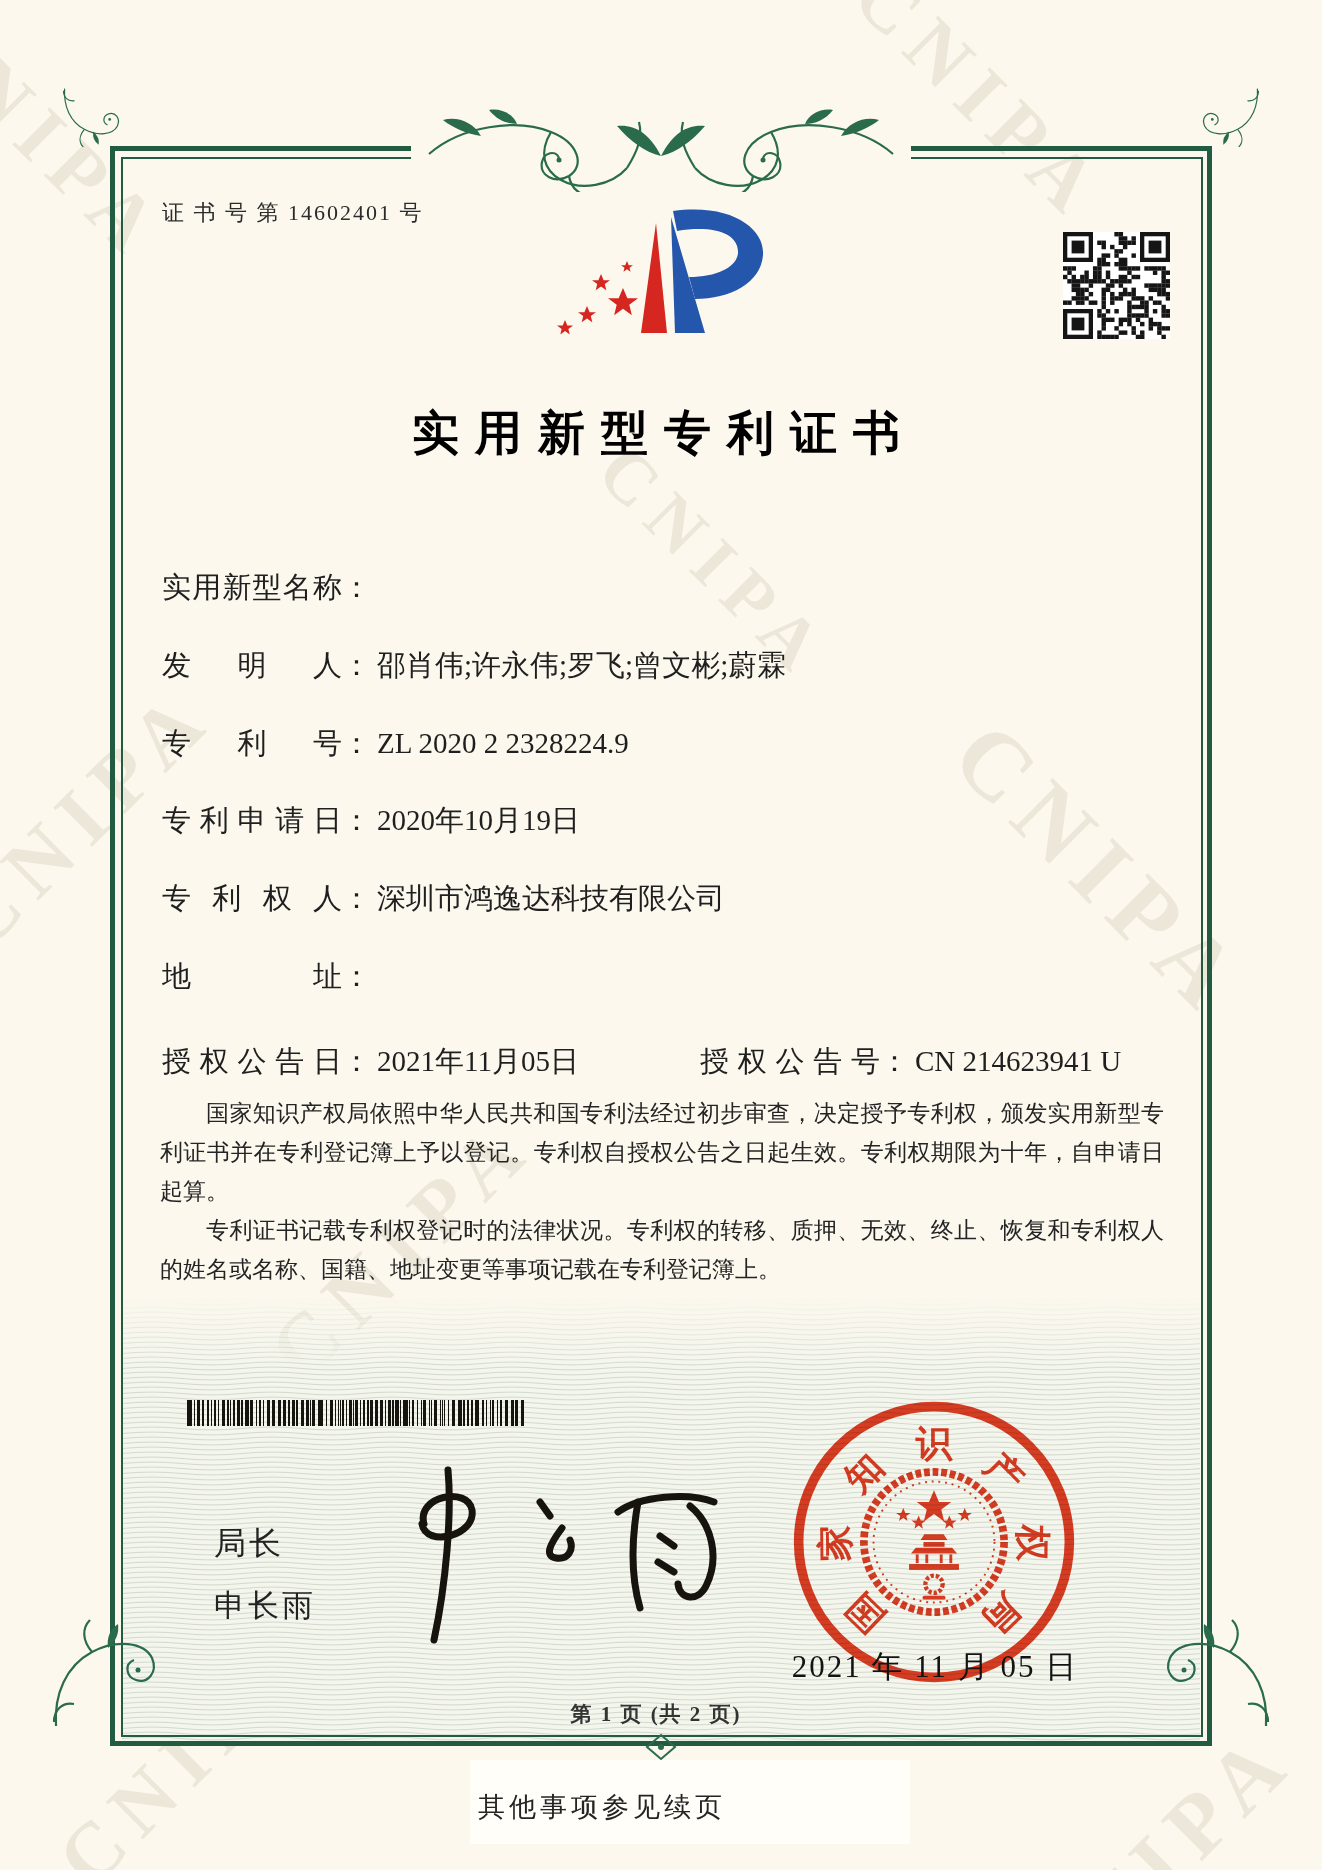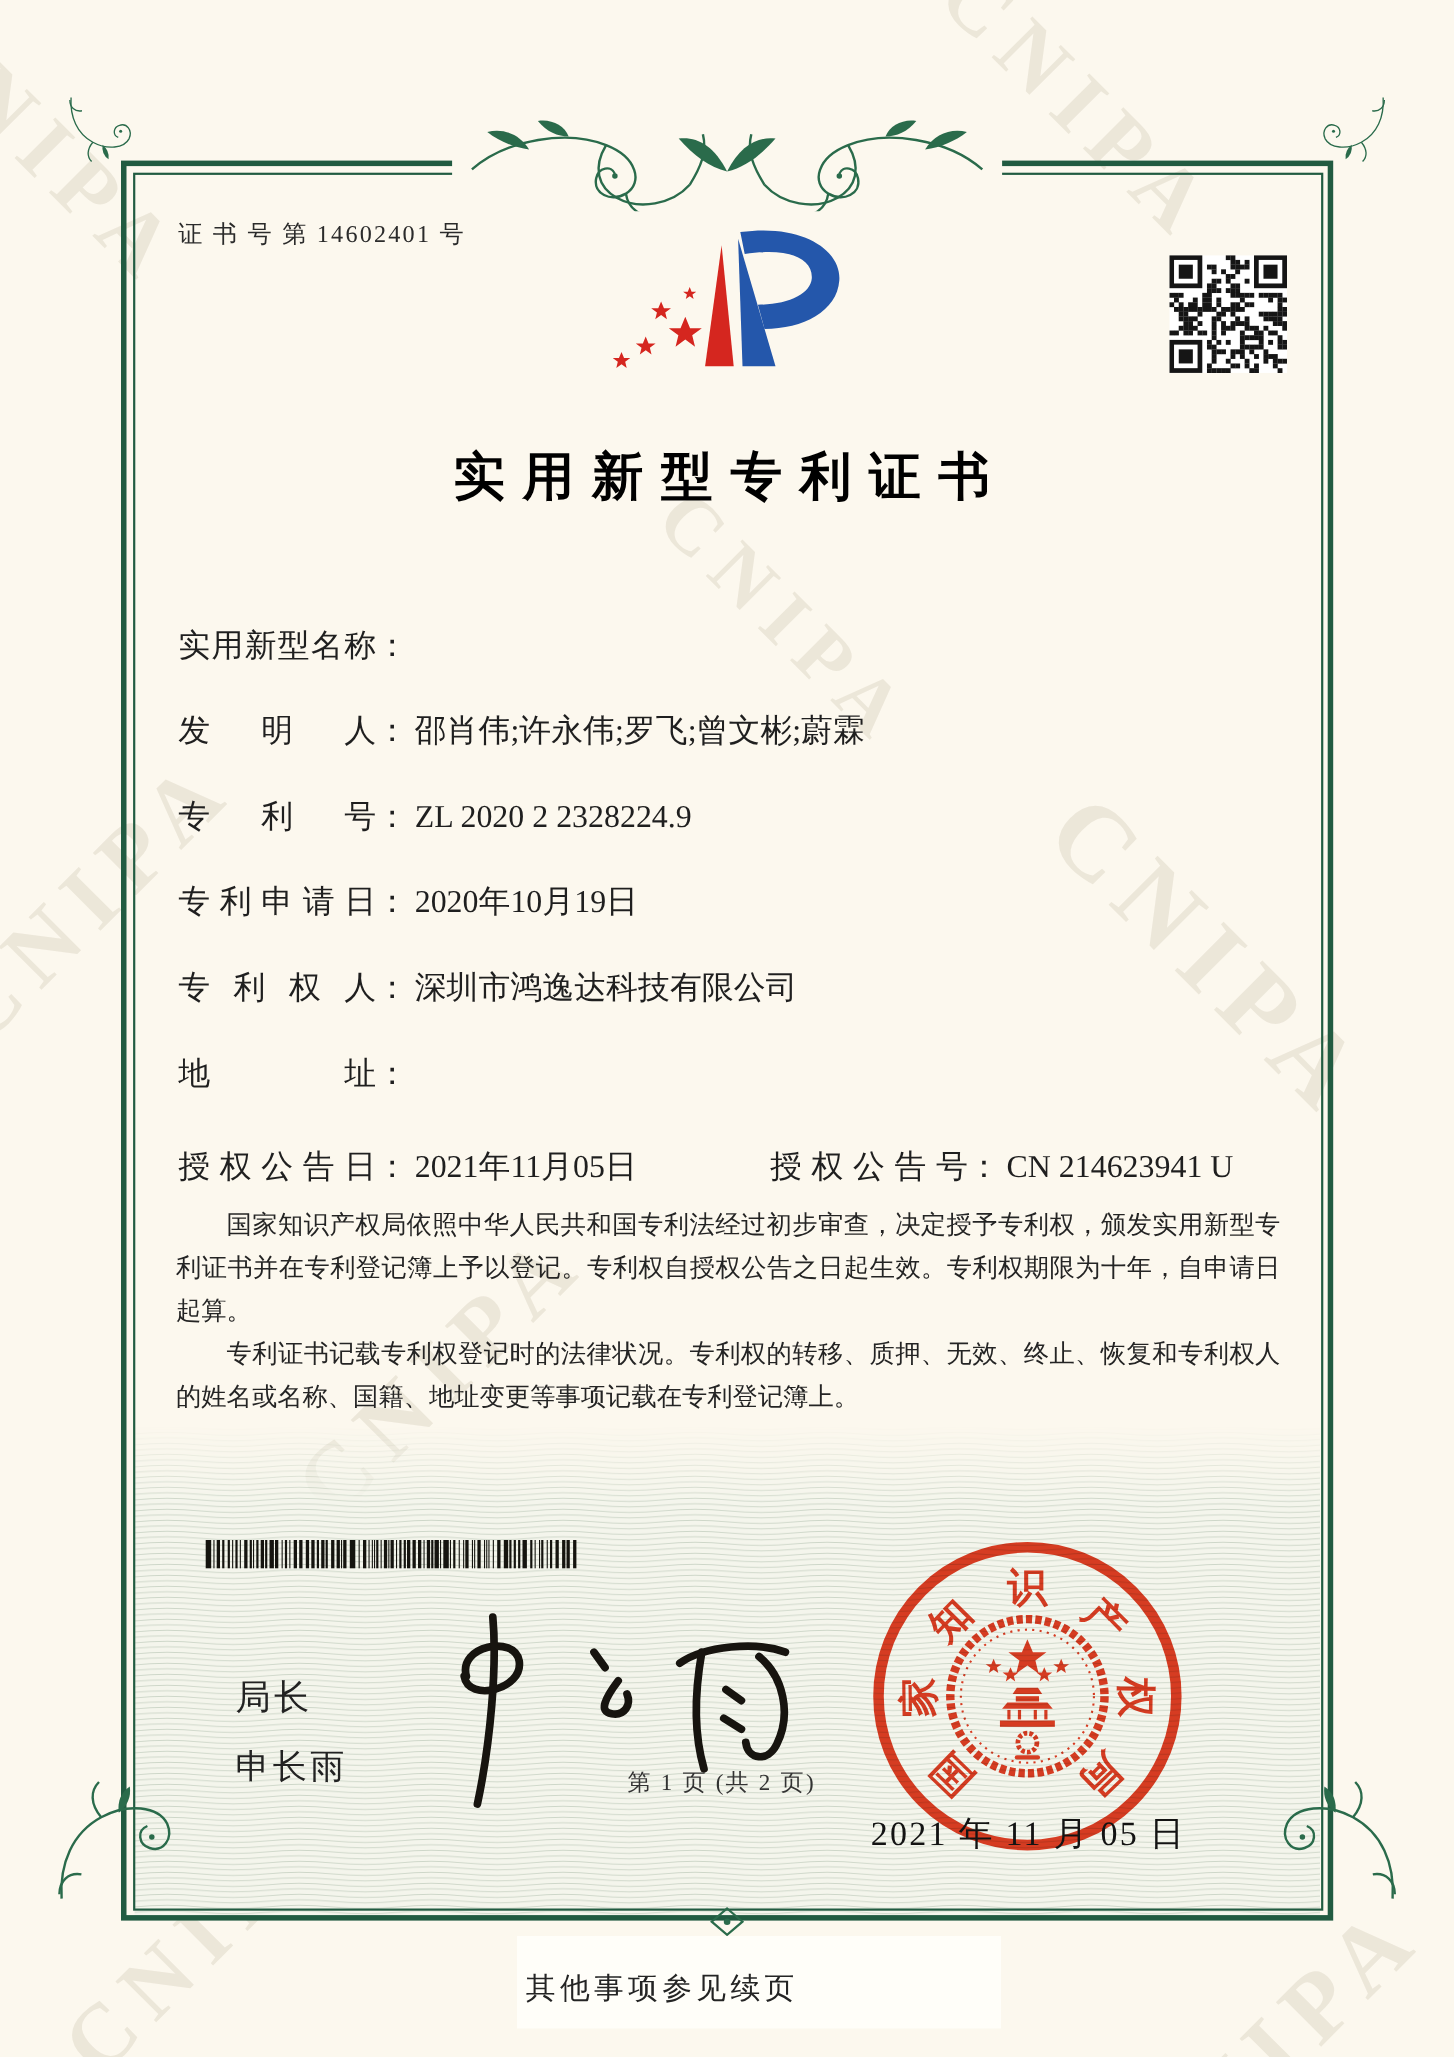--- a/index.html
+++ b/index.html
@@ -52,21 +52,21 @@
   
   .paras{position:absolute; left:160px; top:1094px; width:1004px; font-size:23px; line-height:39px; color:#242424;}
   .paras p{margin:0; text-indent:2em; text-align:justify;}
   
   .barcode{position:absolute; left:185px; top:1400px;}
   .signer-role{position:absolute; left:214px; top:1522px; font-size:32px; font-family:"Liberation Sans","DejaVu Sans",sans-serif; color:#222; letter-spacing:3px;}
   .signer-name{position:absolute; left:214px; top:1585px; font-size:31px; font-family:"Liberation Sans","DejaVu Sans",sans-serif; color:#222; letter-spacing:3px;}
   .autograph{position:absolute; left:372px; top:1462px;}
   .seal{position:absolute; left:790px; top:1398px; mix-blend-mode:multiply; opacity:.95;}
   .seal-date{position:absolute; left:770px; top:1646px; width:330px; text-align:center; font-size:31px; color:#131313; letter-spacing:2px; z-index:5;}
-  .page-indicator{position:absolute; left:110px; top:1606px; width:1092px; text-align:center; font-size:21px; color:#333; letter-spacing:2px;}
+  .page-indicator{position:absolute; left:110px; top:1700px; width:1092px; text-align:center; font-size:21px; color:#333; letter-spacing:2px;font-weight:bold;}
   .note-band{position:absolute; left:470px; top:1760px; width:440px; height:84px; background:#fffef9;}
   .continuation-note{position:absolute; left:0; top:1789px; width:1204px; text-align:center; font-size:27px; color:#242424; letter-spacing:4px;}
 </style>
 </head>
 <body>
 
 <div class="page">
 
   <svg width="0" height="0" style="position:absolute" aria-hidden="true">
     <defs>

